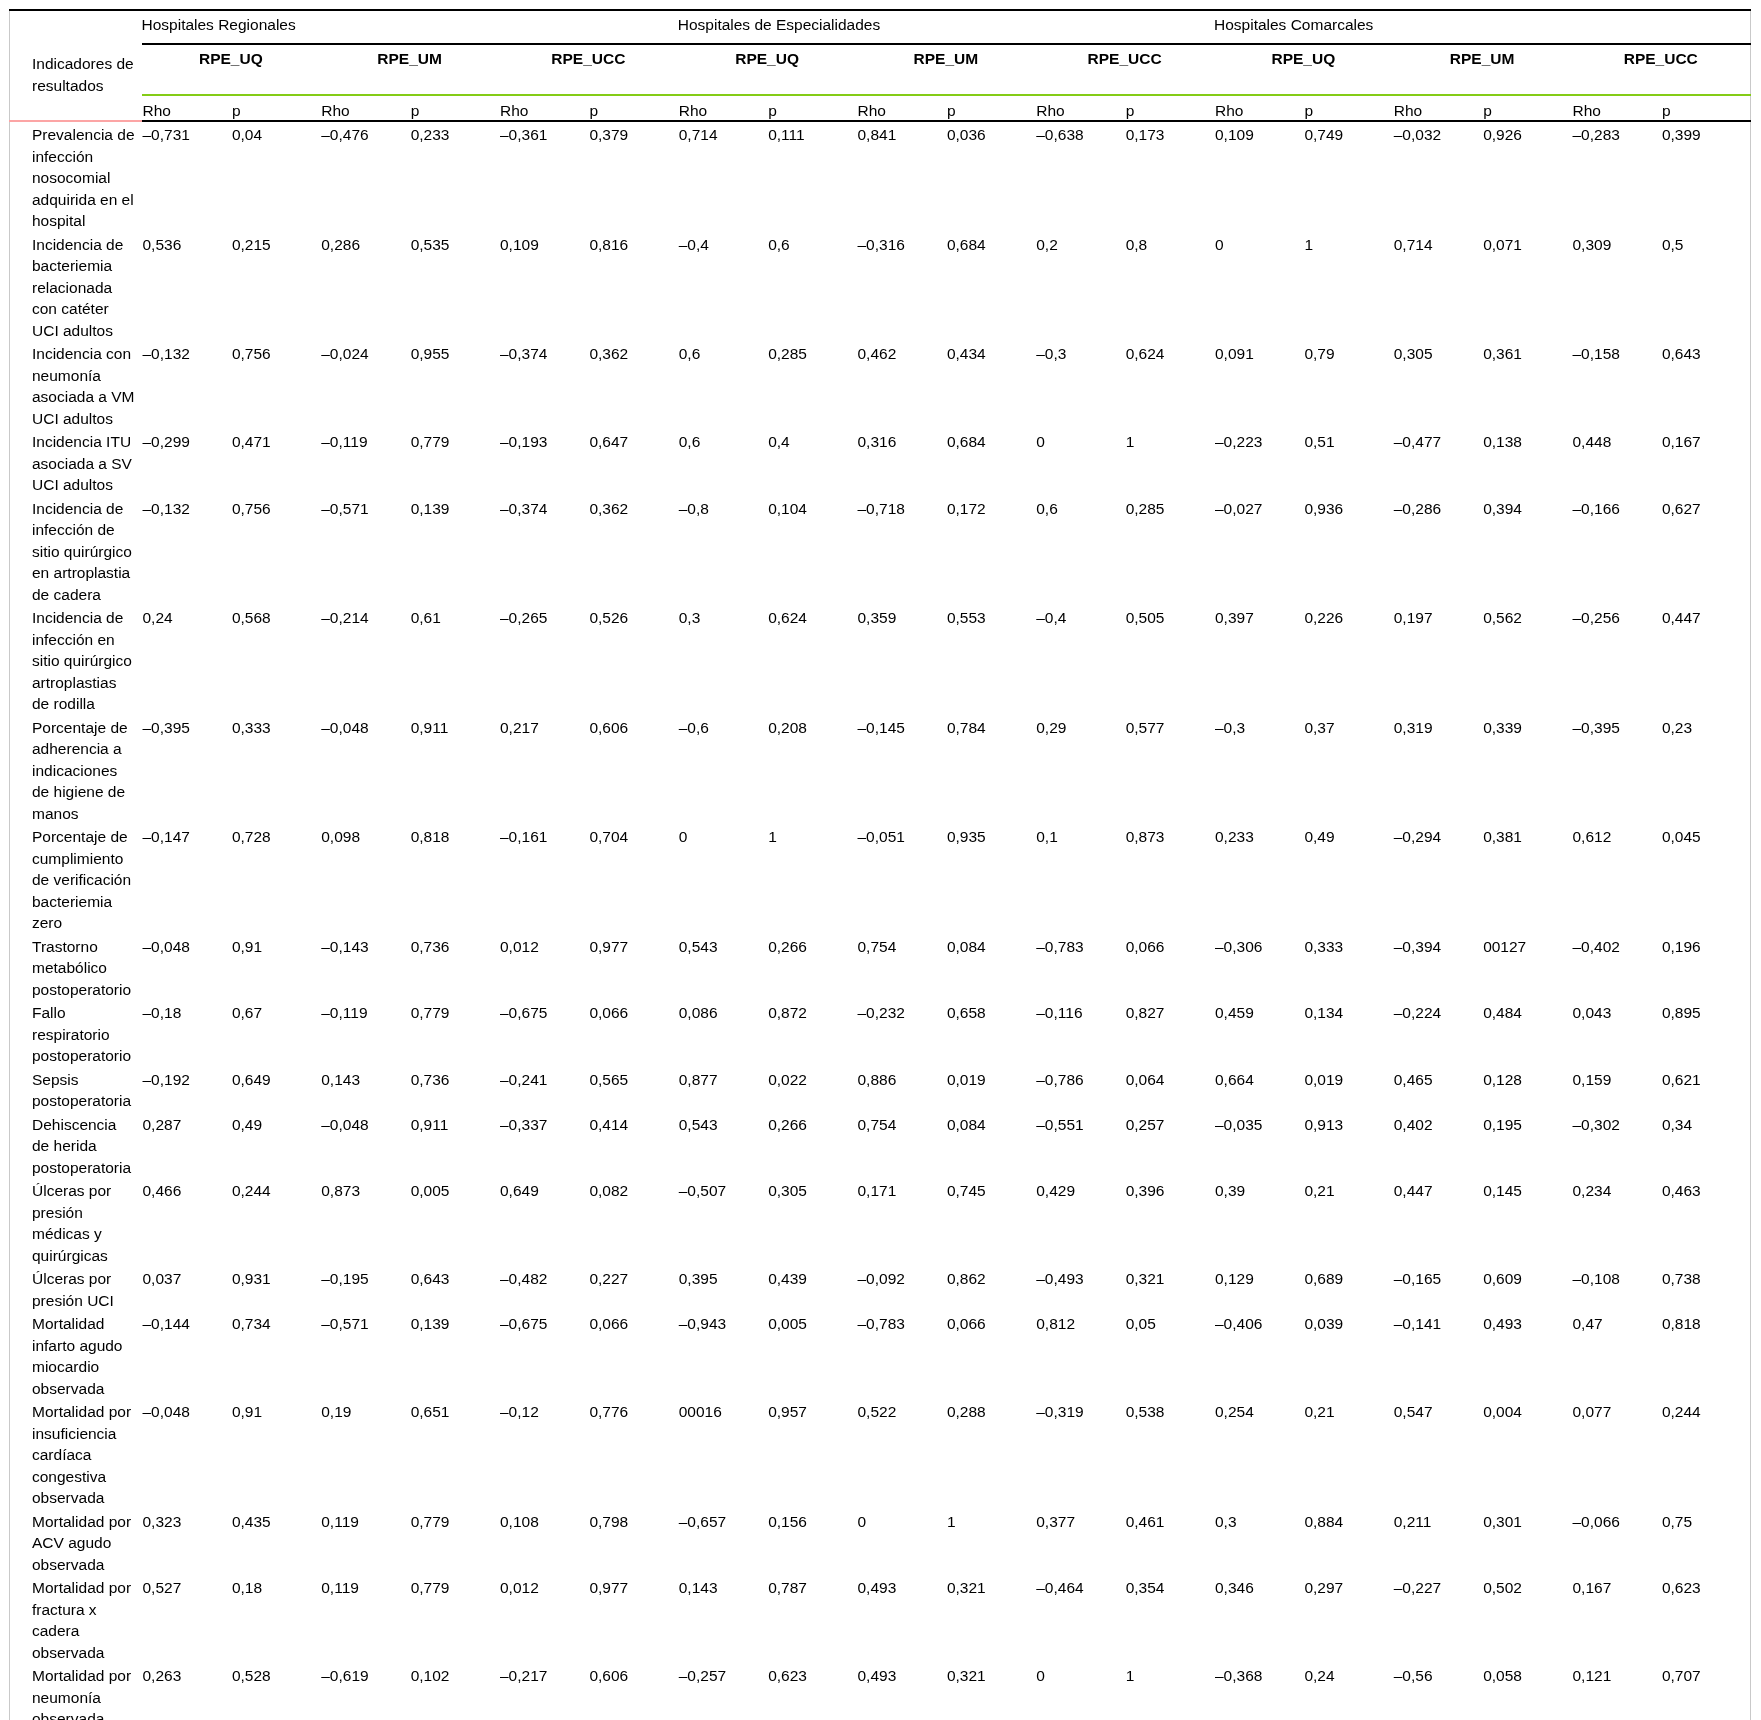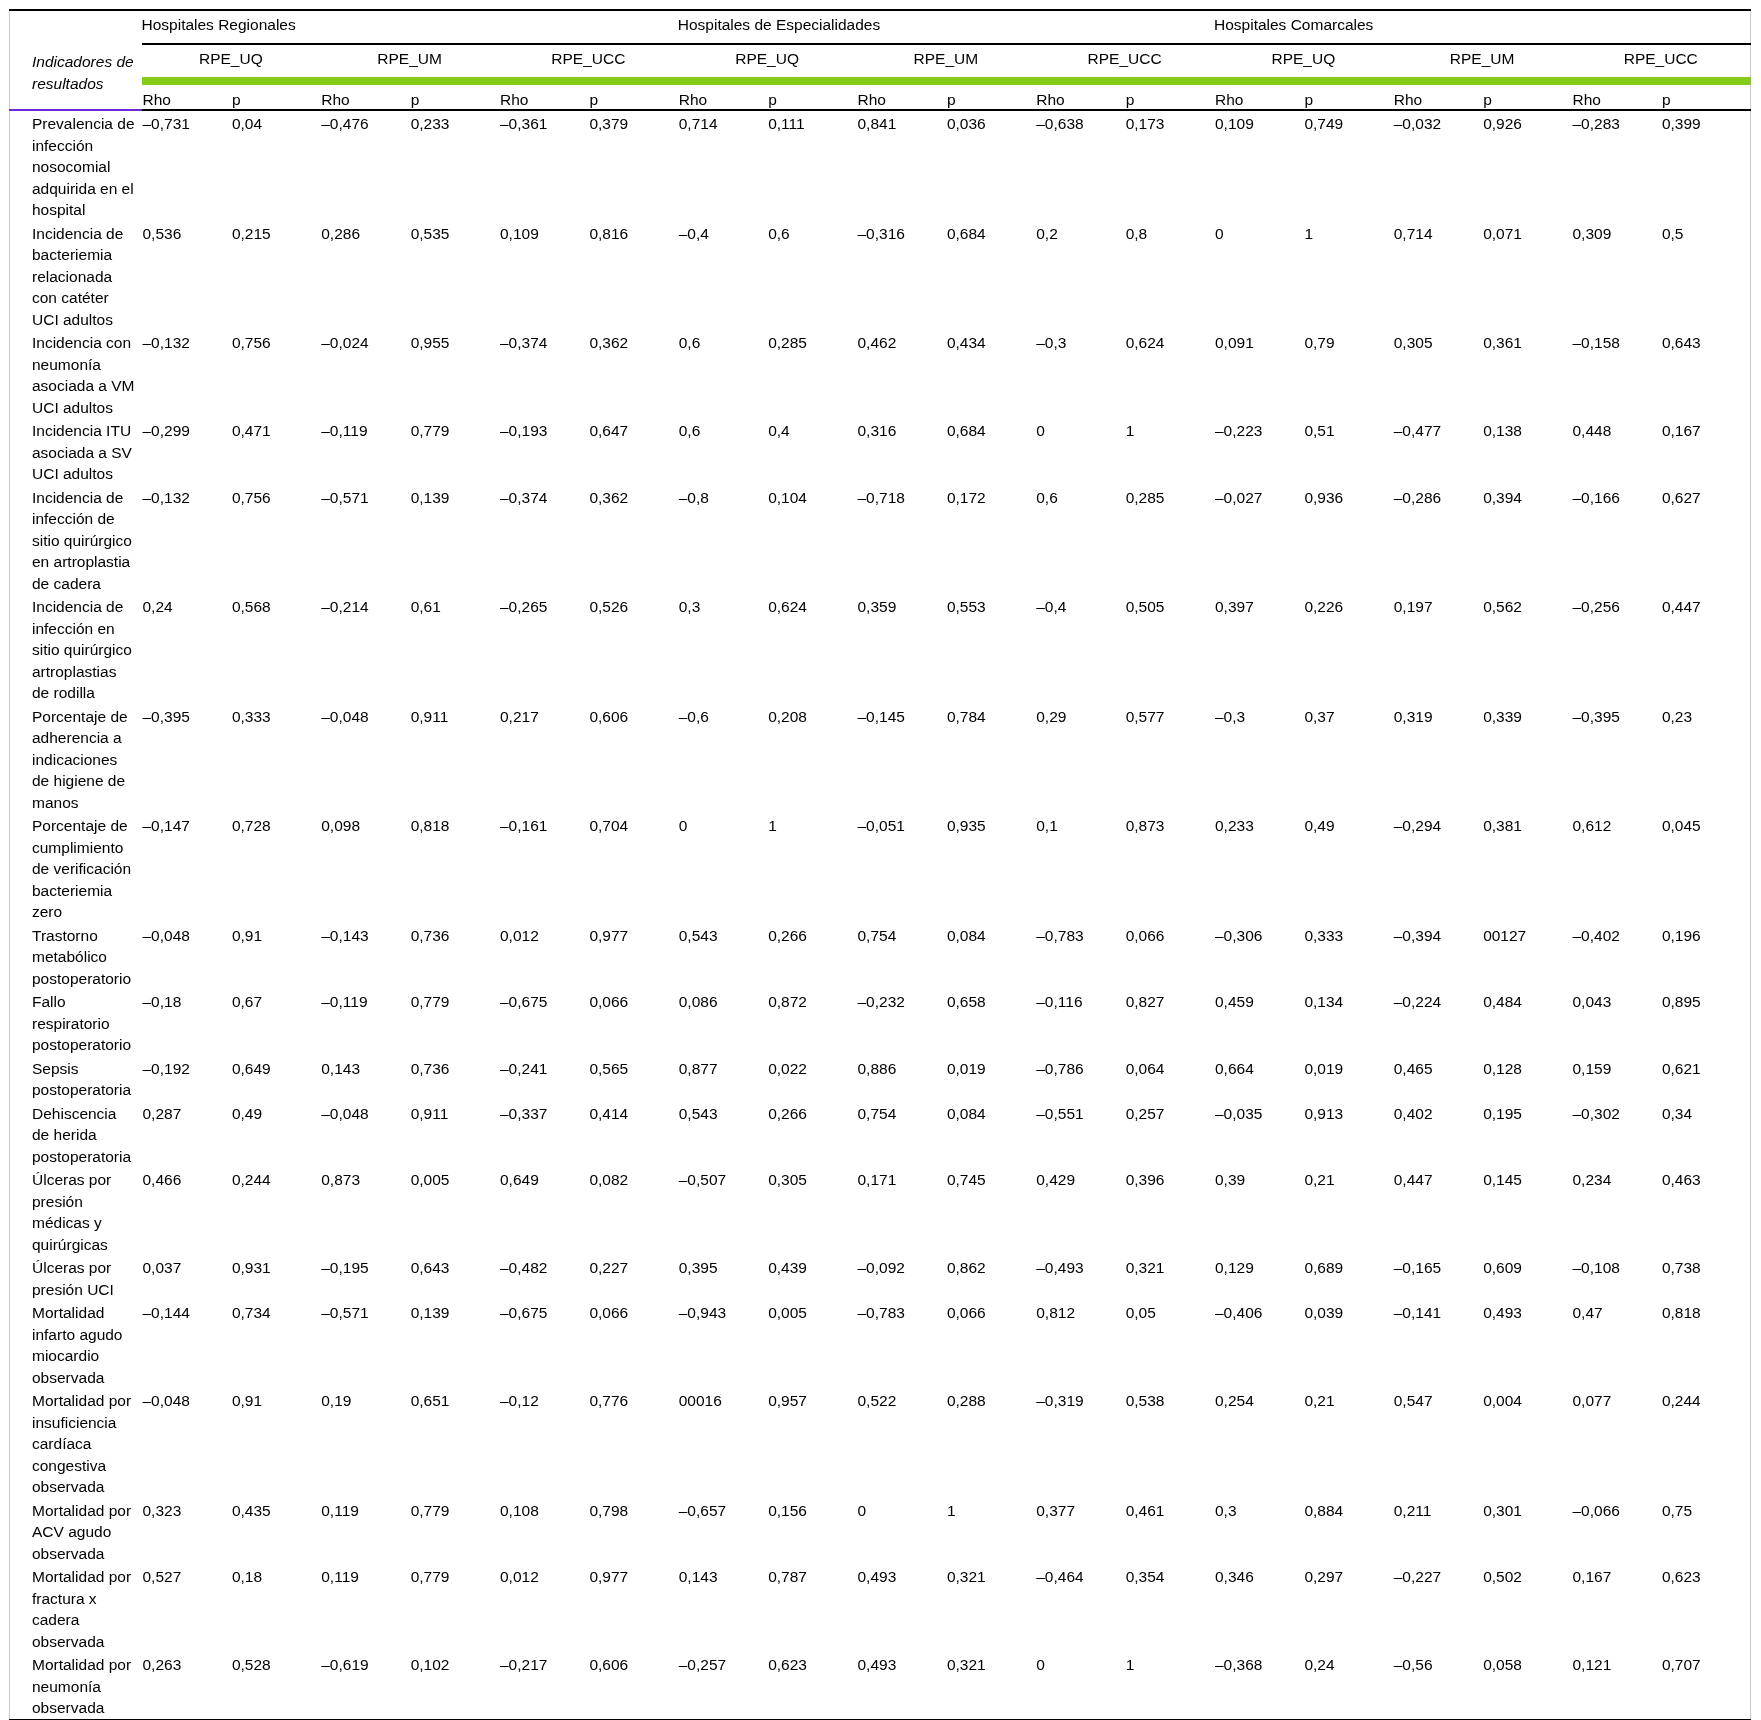--- a/index.html
+++ b/index.html
@@ -23,38 +23,38 @@
   }
   col.c-label { width: 132px; }
   thead th { font-weight: normal; }
   th.grp {
     border-bottom: 2px solid #000;
     text-align: left;
     padding: 5px 0 9px 0;
     white-space: nowrap;
   }
   th.sub {
-    border-bottom: 8px solid #84cc16;
+    border-bottom: 2px solid #84cc16;
     text-align: center;
-    padding: 5px 0 9px 0;
+    padding: 5px 0 26px 0;
     white-space: nowrap;
+    font-weight: bold;
   }
   th.stat {
     border-bottom: 2px solid #000;
     text-align: left;
     vertical-align: top;
     padding: 6px 0 0 1px;
   }
   th.corner {
-    border-bottom: 2px solid #6d28d9;
+    border-bottom: 2px solid #fca5a5;
     text-align: left;
     vertical-align: bottom;
-    padding: 0 6px 15px 22px;
+    padding: 0 6px 24px 22px;
     line-height: 21.5px;
-    font-style: italic;
   }
   tbody th.rowlabel {
     font-weight: normal;
     text-align: left;
     vertical-align: top;
     padding: 2px 6px 0 22px;
     line-height: 21.5px;
   }
   tbody td {
     vertical-align: top;

